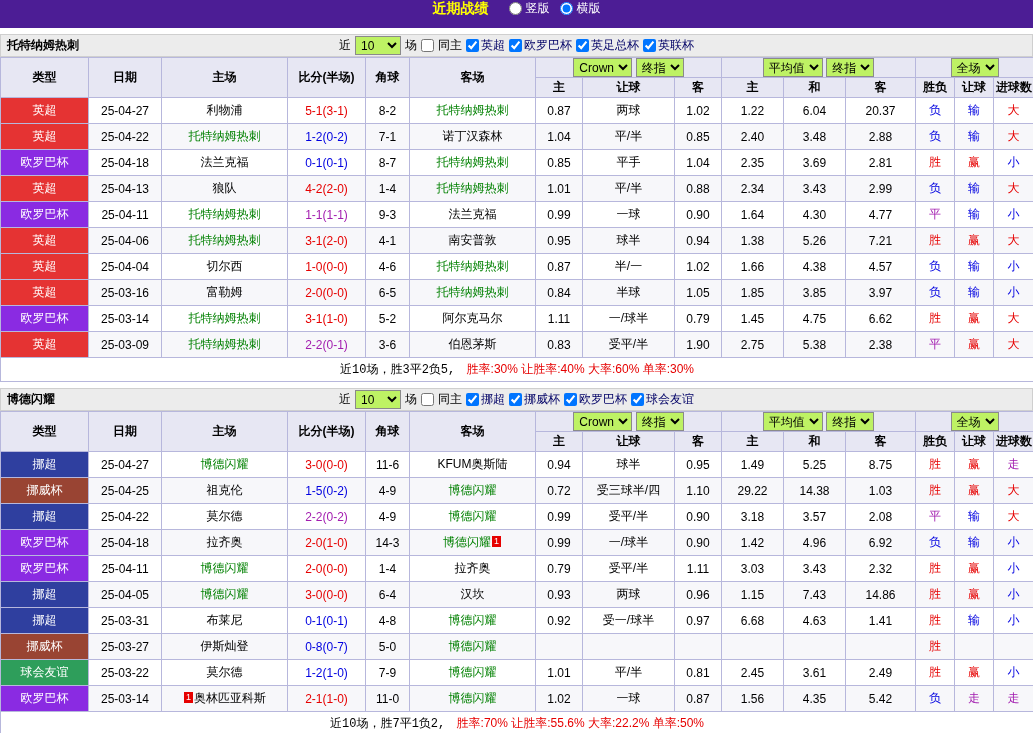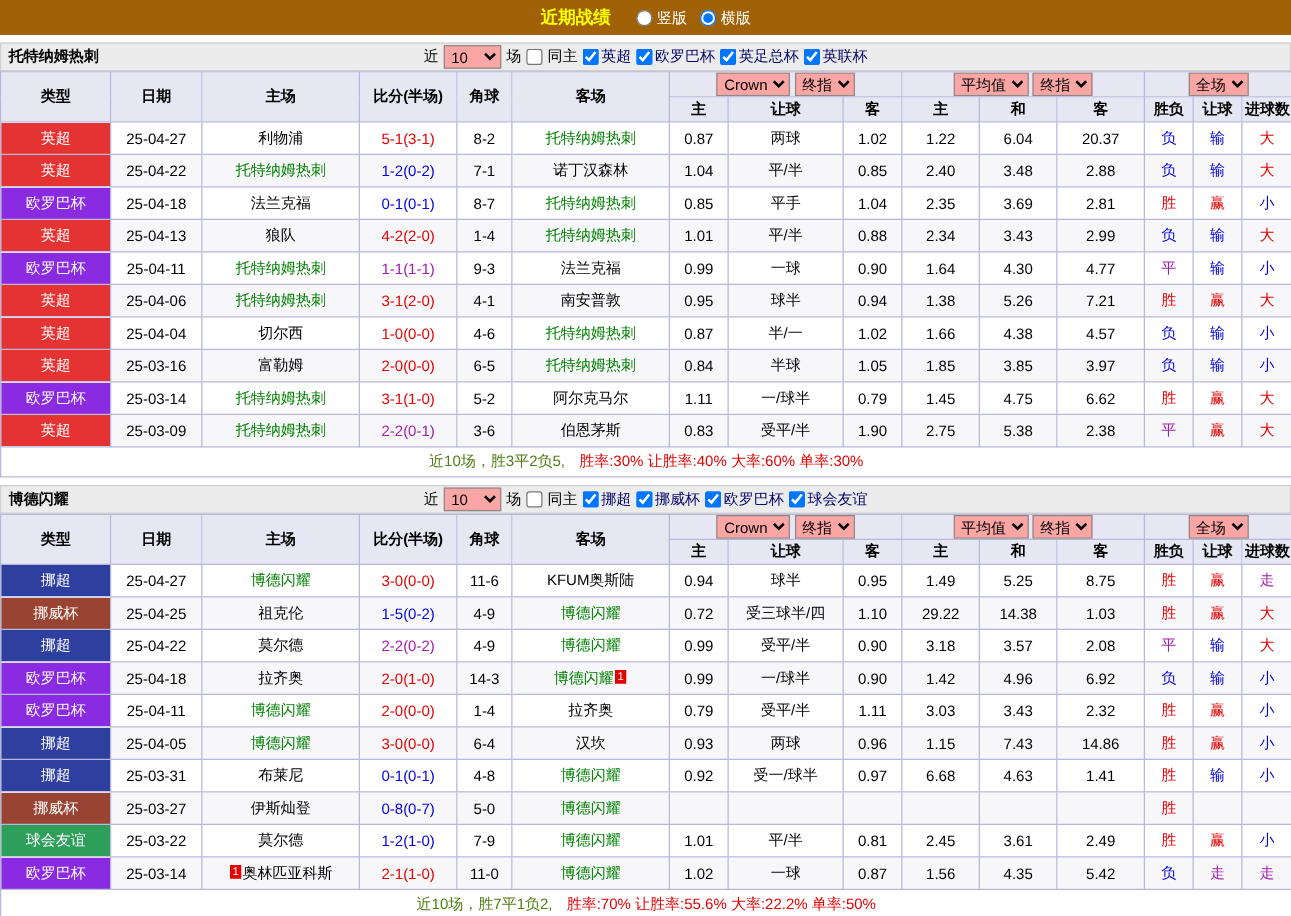--- a/index.html
+++ b/index.html
@@ -5,40 +5,40 @@
   * { box-sizing: border-box; margin: 0; padding: 0; }
   html,body { background:#fff; }
   body {
     width: 1033px;
     font-family: "Liberation Sans", "DejaVu Sans", sans-serif;
     font-size: 12px;
     color: #000;
   }
   
   .topbar {
-    height: 28px; background: #a16207;
-    display: flex; align-items: center; justify-content: center; gap: 10px;
+    height: 28px; background: #4c1d95;
+    display: flex; align-items: flex-start; justify-content: center; gap: 10px;
   }
   .topbar .title { color: #ffff00; font-weight: bold; font-size: 14px; margin-right: 10px; }
   .topbar label { color: #fff; display: inline-flex; align-items: center; gap: 4px; cursor: pointer; }
   .topbar input { margin: 0; }
   
   .block { margin-top: 6px; }
   .secbar {
     height: 23px; background: #ececec; border: 1px solid #cfcfcf;
     display: flex; align-items: center; padding: 0 6px;
   }
   .secbar .team-name { font-weight: bold; flex: 1; text-align: left; }
   .secbar .spacer { flex: 1; }
   .filter { display: flex; align-items: center; gap: 4px; white-space: nowrap; }
   .filter label { display: inline-flex; align-items: center; gap: 2px; color: #000066; cursor: pointer; }
   .filter input { margin: 0; }
   select {
     height: 19px; font-size: 12px; font-family: inherit;
-    border: 1px solid #8a8a8a; background: #fca5a5; padding: 0 1px;
+    border: 1px solid #8a8a8a; background: #bef264; padding: 0 1px;
   }
   .count-sel { width: 46px; }
   
   table { border-collapse: collapse; table-layout: fixed; width: 1033px; border: 1px solid #9b9bc8; }
   th, td {
     border: 1px solid #b7b7dc; text-align: center;
     white-space: nowrap; overflow: hidden; padding: 0 2px;
   }
   thead th { background: #e7e7f3; height: 20px; font-weight: bold; }
   thead th select { font-weight: normal; }
@@ -48,21 +48,21 @@
   td.league { color: #fff; }
   .team { color: #008000; }
   .c-red { color: #e60000; }
   .c-blue { color: #0000e0; }
   .c-green { color: #a21caf; }
   .badge-card {
     display: inline-block; background: #e60000; color: #fff;
     font-size: 9px; line-height: 11px; min-width: 9px; padding: 0 1px;
     margin: 0 1px; vertical-align: 2px;
   }
-  .sum { color: #4d7c0f; margin-right: 8px; }
+  .sum { color: #000000; margin-right: 8px; font-family: Liberation Mono, monospace; }
 </style>
 </head>
 <body>
 
 <div class="topbar">
   <span class="title">近期战绩</span>
   <label>
     <input type="radio" name="layout-mode" style="">
     <span>竖版</span>
   </label>

